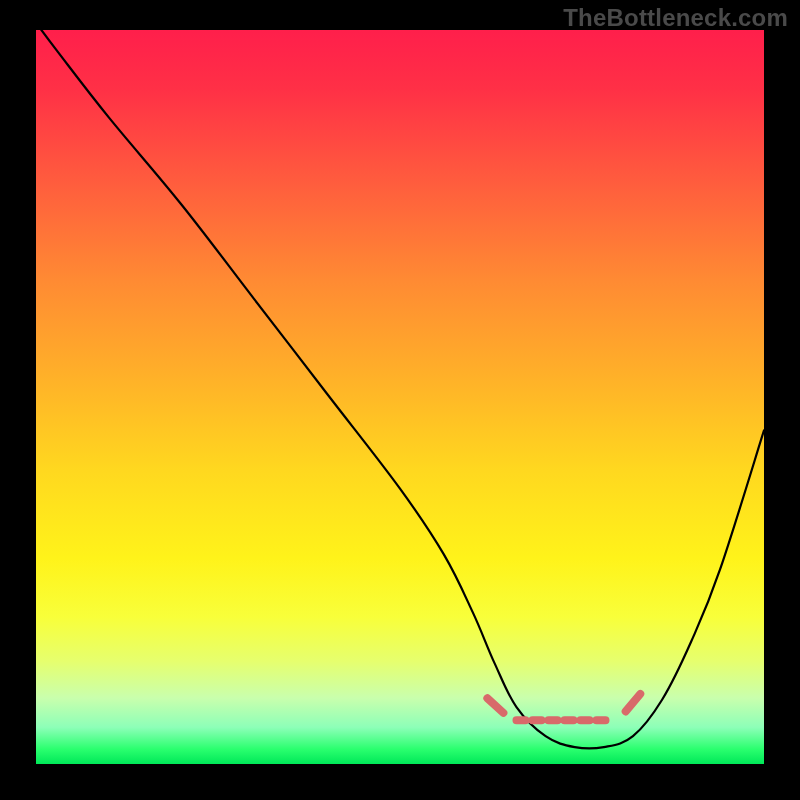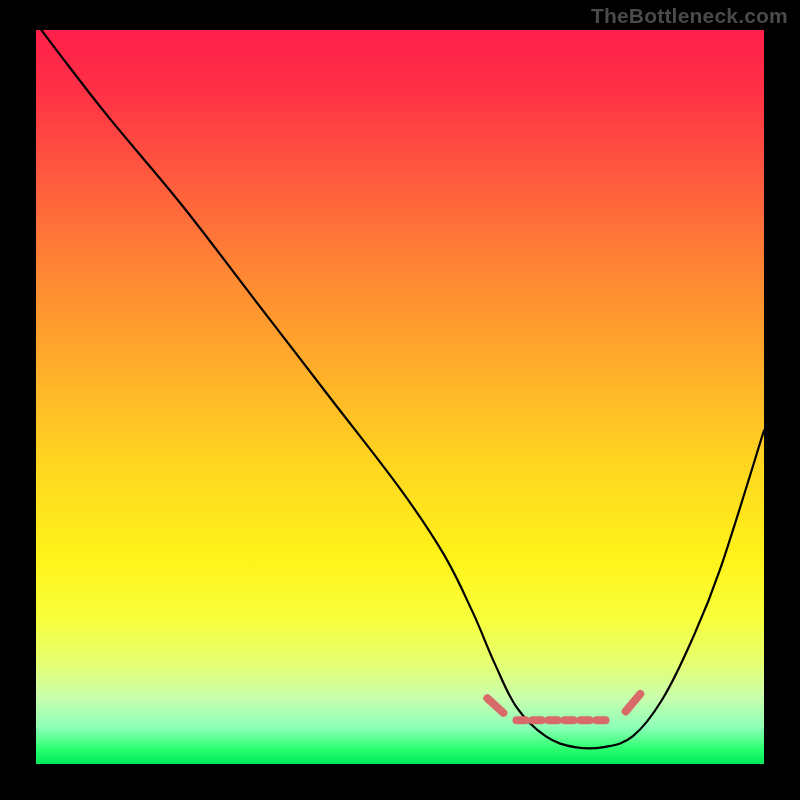--- a/index.html
+++ b/index.html
@@ -15,21 +15,21 @@
     position: relative;
     width: 800px;
     height: 800px;
     background: #000;
   }
   .watermark {
     position: absolute;
     top: 4px;
     right: 12px;
     color: #4a4a4a;
-    font-size: 21px;
+    font-size: 24px;
     font-weight: 600;
     letter-spacing: 0.2px;
     z-index: 10;
     user-select: none;
   }
   .plot-area {
     position: absolute;
     left: 36px;
     top: 30px;
     width: 728px;

